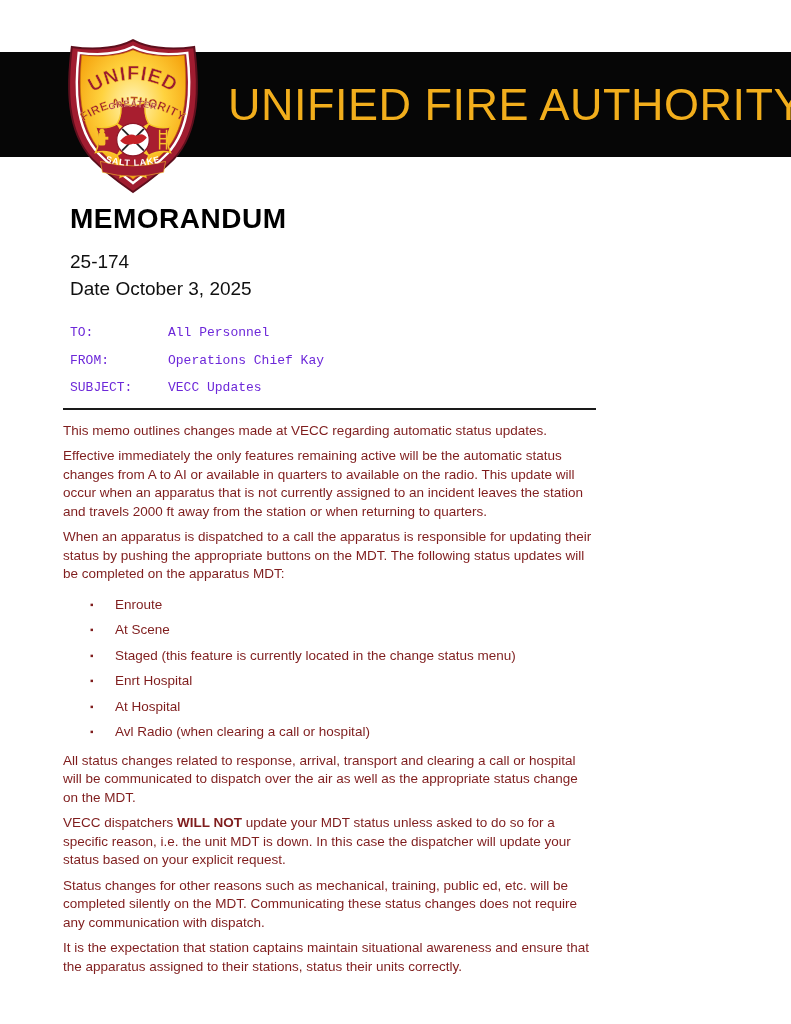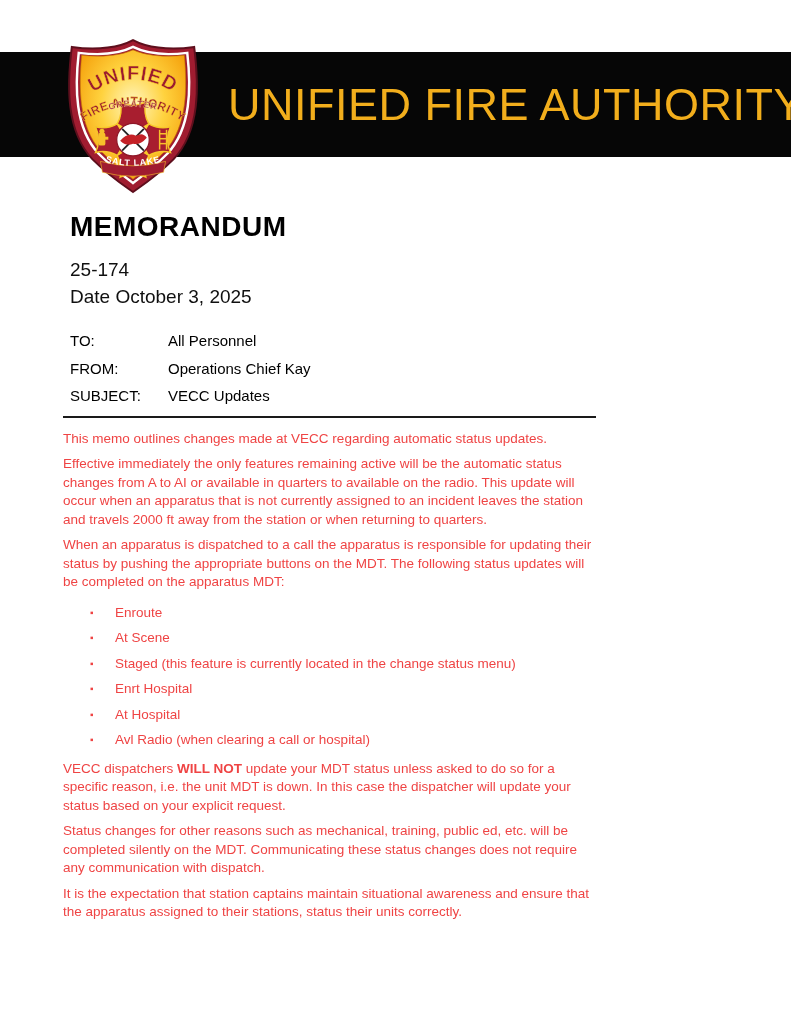--- a/index.html
+++ b/index.html
@@ -11,29 +11,29 @@
   .page{position:relative;width:791px;height:1024px;background:#fff;overflow:hidden;}
 
   
   .band{position:absolute;top:52px;left:0;width:791px;height:105px;background:#060606;display:flex;align-items:center;}
   .band-title{margin-left:228px;font-size:45px;letter-spacing:.5px;color:#F2AE1C;white-space:nowrap;}
 
   
   .badge{position:absolute;top:35px;left:59px;width:148px;height:163px;}
 
   
-  .content{position:absolute;top:157px;left:0;width:659px;box-sizing:border-box;padding:16px 63px;color:#1b1b1b;}
+  .content{position:absolute;top:157px;left:0;width:659px;box-sizing:border-box;padding:8px 63px;color:#1b1b1b;}
   .memo-heading{margin:38px 0 0 7px;font-size:28px;font-weight:bold;letter-spacing:.5px;color:#000;}
   .memo-meta{margin:13px 0 0 7px;font-size:19px;line-height:27px;color:#101010;}
-  .fields{margin:17px 0 0 7px;font-size:15px;color:#000000;}
+  .fields{margin:17px 0 0 7px;font-size:13px;color:#6d28d9;font-family:Liberation Mono, monospace;}
   .field-row{display:flex;line-height:27.5px;}
   .field-label{width:98px;flex:0 0 98px;}
   .rule{border:none;border-top:2px solid #1a1a1a;margin:6px 0 0 0;}
 
-  .body-text{margin-top:12px;font-size:13.5px;line-height:18.5px;color:#ef4444;}
+  .body-text{margin-top:12px;font-size:13.5px;line-height:18.5px;color:#7f1d1d;}
   .body-text p{margin:0 0 7px 0;}
   .status-list{list-style:none;margin:12px 0 10px 0;padding:0;}
   .status-list li{display:flex;margin-bottom:7px;line-height:18.5px;padding-left:27px;}
   .bullet-marker{flex:0 0 25px;width:25px;font-size:10px;line-height:18.5px;}
 
   .footer{
     position:absolute;top:957px;left:0;width:791px;text-align:center;
     font-family:"Liberation Serif","DejaVu Serif",serif;font-size:15.5px;color:#111;
   }
 </style>
@@ -162,19 +162,20 @@
         <li>
           <span class="bullet-marker">▪</span>
           <span>At Hospital</span>
         </li>
         <li>
           <span class="bullet-marker">▪</span>
           <span>Avl Radio (when clearing a call or hospital)</span>
         </li>
       </ul>
 
+      <p>All status changes related to response, arrival, transport and clearing a call or hospital will be communicated to dispatch over the air as well as the appropriate status change on the MDT.</p>
       <p><span>VECC dispatchers </span><strong>WILL NOT</strong><span> update your MDT status unless asked to do so for a specific reason, i.e. the unit MDT is down. In this case the dispatcher will update your status based on your explicit request.</span></p>
       <p>Status changes for other reasons such as mechanical, training, public ed, etc. will be completed silently on the MDT. Communicating these status changes does not require any communication with dispatch.</p>
       <p>It is the expectation that station captains maintain situational awareness and ensure that the apparatus assigned to their stations, status their units correctly.</p>
     </div>
   </div>
 
 </div>
 
 </body></html>

